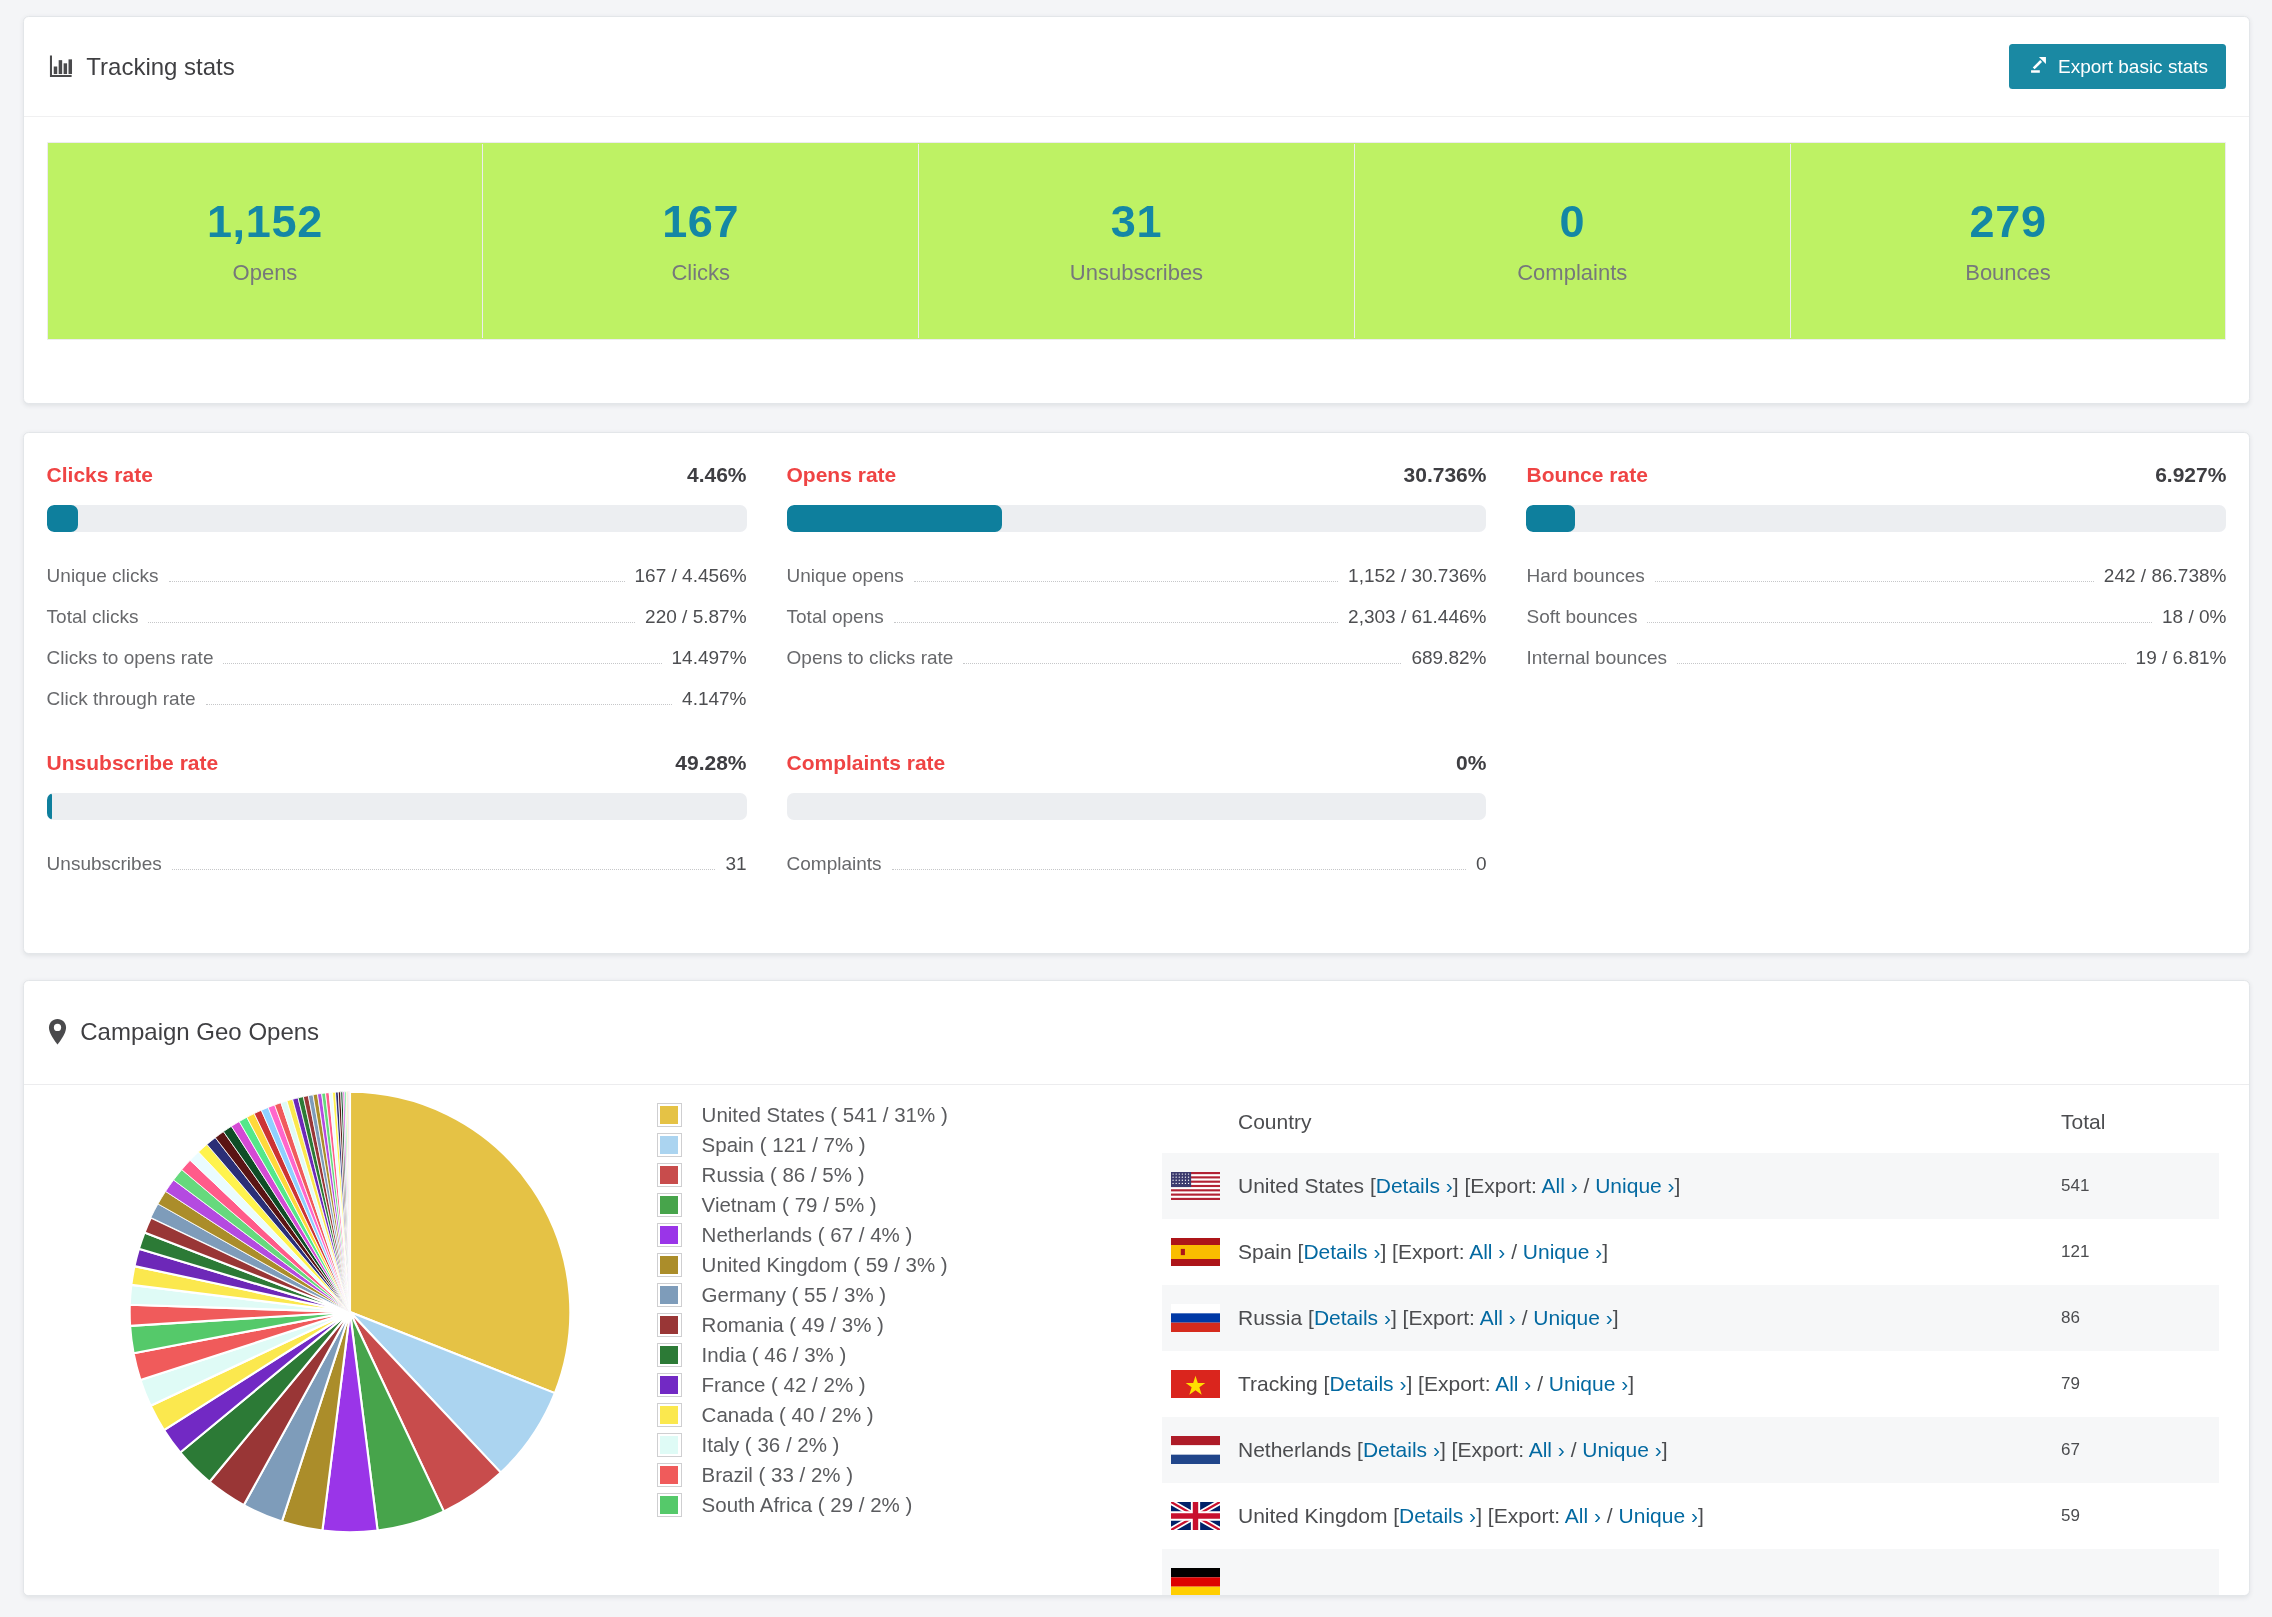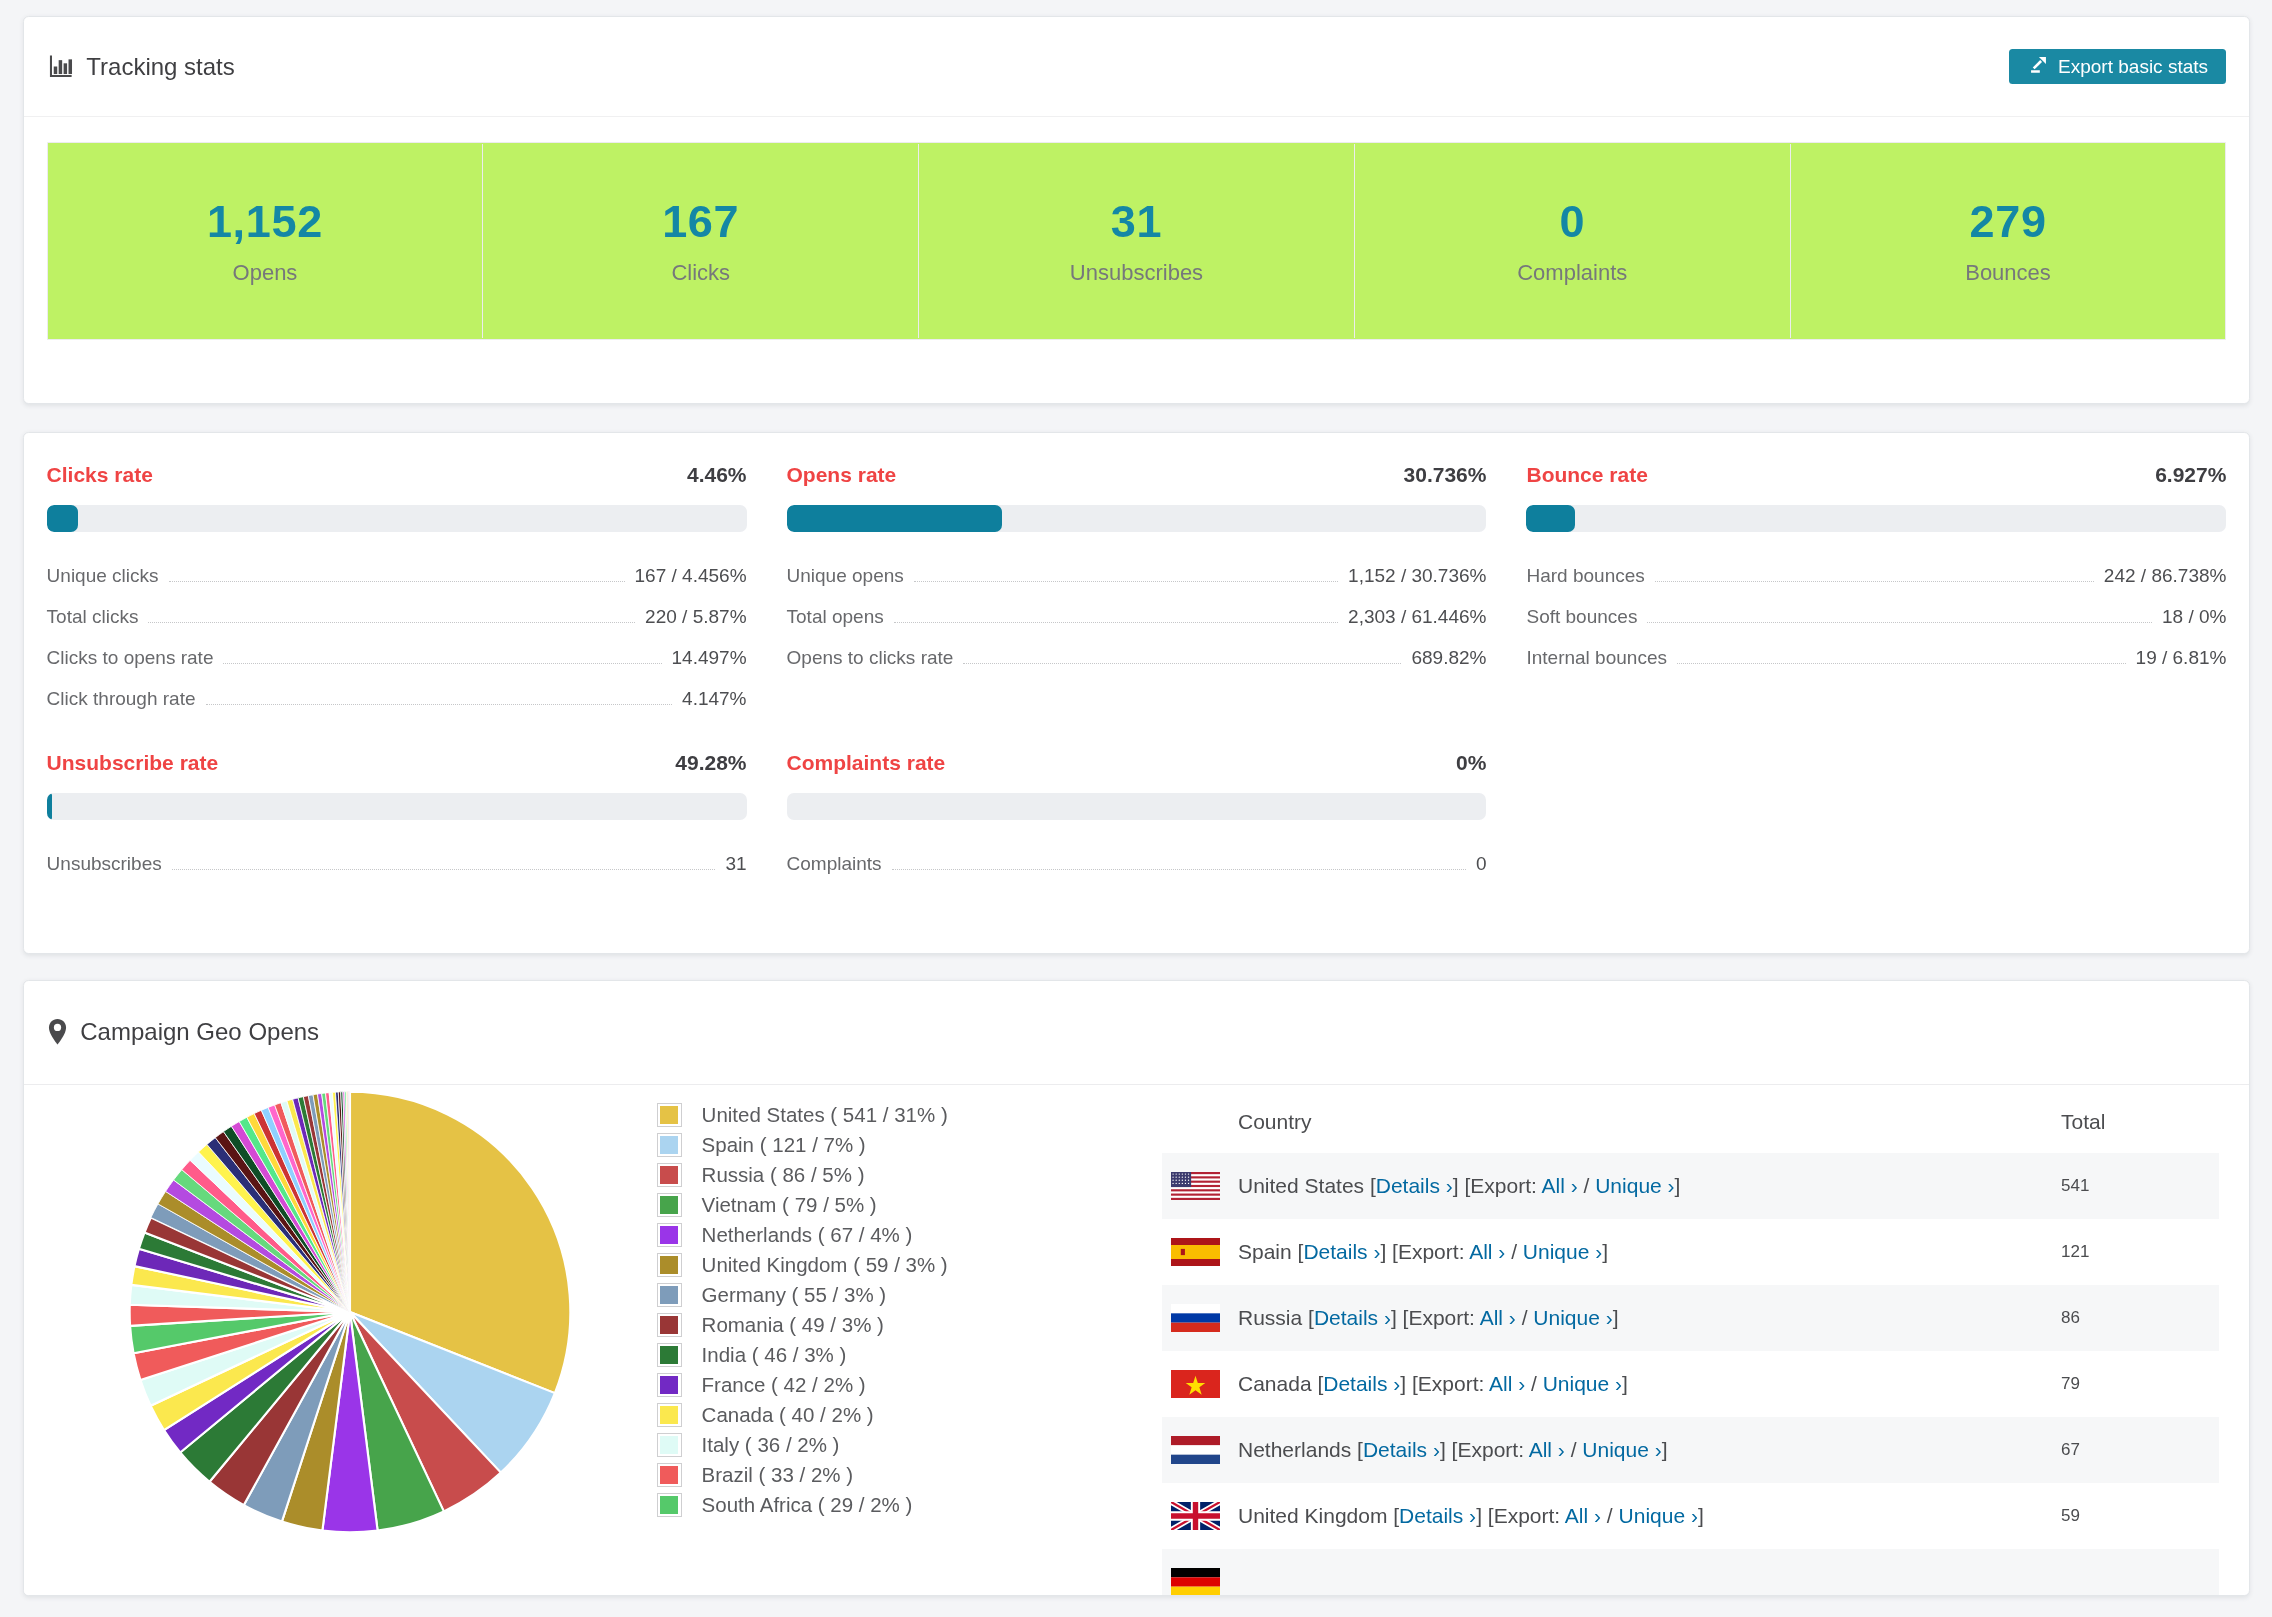--- a/index.html
+++ b/index.html
@@ -24,21 +24,21 @@
     padding:0 22.6px;border-bottom:0.7px solid #f0f0f1;
   }
   .geo .card-header{height:103px;border-bottom:0.7px solid #ececee;}
   .card-title{display:flex;align-items:center;gap:12.7px;font-size:24px;color:#3f3f42;font-weight:500;}
   .card-title svg{display:block;}
 
   
   .export-btn{
     display:flex;align-items:center;gap:9.2px;border:none;cursor:pointer;
     background:#1a89a3;color:#fff;font-family:inherit;
-    font-size:19px;height:35px;padding:0 18.4px;border-radius:3.5px;
+    font-size:19px;height:45px;padding:0 18.4px;border-radius:3.5px;
   }
 
   
   .stats-row{
     margin:25px 22.6px 0;height:196px;display:flex;
     border:0.7px solid #ececee;border-radius:1px;background:#bef264;justify-content:flex-end;
   }
   .stat-cell{flex:1;display:flex;flex-direction:column;justify-content:center;align-items:center;border-right:0.7px solid #ececee;margin:0.7px 0;}
   .stat-cell:last-child{border-right:none;}
   .stat-value{font-size:45px;font-weight:700;color:#1487a5;letter-spacing:0.7px;}
@@ -484,21 +484,21 @@
                   </svg>
                 </span><span>Russia</span><span class="br"> [</span><a class="tlink" href="#">Details ›</a><span class="br">] [</span><span class="br">Export: </span><a class="tlink" href="#">All ›</a><span class="br"> / </span><a class="tlink" href="#">Unique ›</a><span class="br">]</span></td>
               <td class="total">86</td>
             </tr>
             <tr class="">
               <td class="country"><span class="flag">
                   <svg viewBox="0 0 190 108" preserveAspectRatio="none">
                     <rect width="190" height="108" fill="#DA251D"></rect>
                     <path d="M95 22 L104 50 L133 50 L110 67 L119 95 L95 78 L71 95 L80 67 L57 50 L86 50 Z" fill="#FFDE00"></path>
                   </svg>
-                </span><span>Canada</span><span class="br"> [</span><a class="tlink" href="#">Details ›</a><span class="br">] [</span><span class="br">Export: </span><a class="tlink" href="#">All ›</a><span class="br"> / </span><a class="tlink" href="#">Unique ›</a><span class="br">]</span></td>
+                </span><span>Tracking</span><span class="br"> [</span><a class="tlink" href="#">Details ›</a><span class="br">] [</span><span class="br">Export: </span><a class="tlink" href="#">All ›</a><span class="br"> / </span><a class="tlink" href="#">Unique ›</a><span class="br">]</span></td>
               <td class="total">79</td>
             </tr>
             <tr class="stripe">
               <td class="country"><span class="flag">
                   <svg viewBox="0 0 190 108" preserveAspectRatio="none">
                     <rect width="190" height="36" fill="#AE1C28"></rect>
                     <rect y="36" width="190" height="36" fill="#fff"></rect>
                     <rect y="72" width="190" height="36" fill="#21468B"></rect>
                   </svg>
                 </span><span>Netherlands</span><span class="br"> [</span><a class="tlink" href="#">Details ›</a><span class="br">] [</span><span class="br">Export: </span><a class="tlink" href="#">All ›</a><span class="br"> / </span><a class="tlink" href="#">Unique ›</a><span class="br">]</span></td>

